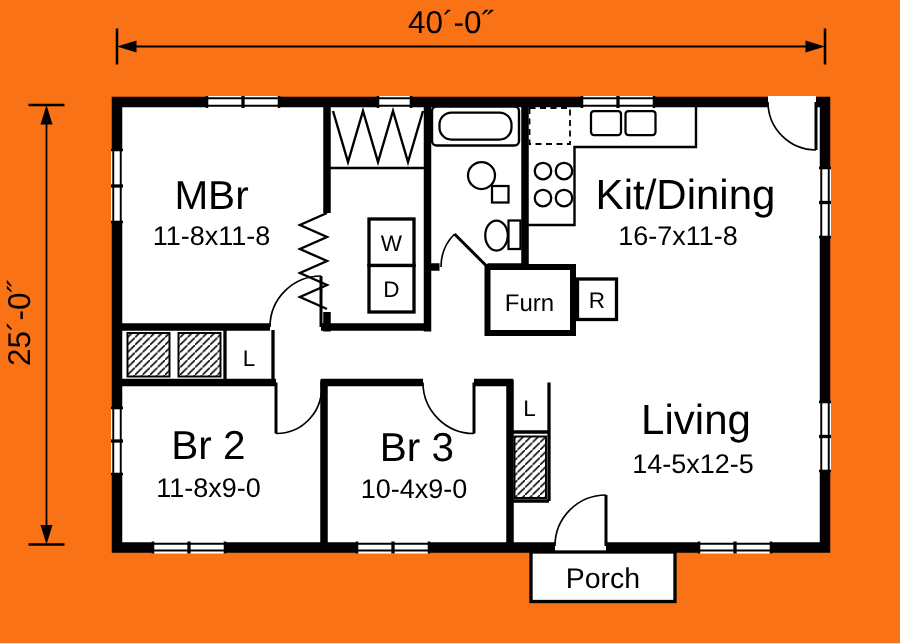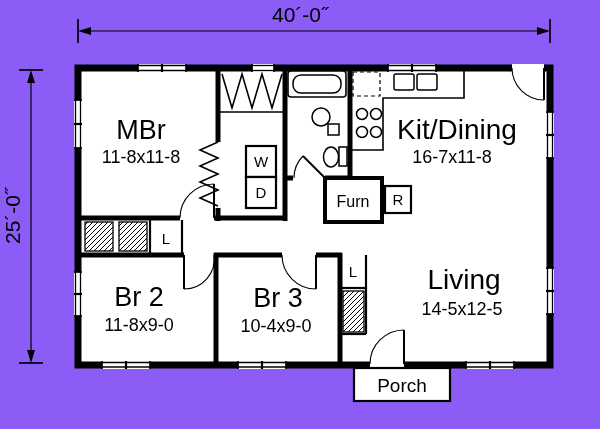--- a/index.html
+++ b/index.html
@@ -1,16 +1,16 @@
 <!DOCTYPE html>
 <html><head>
 <meta charset="utf-8">
 <style>
   html,body{margin:0;padding:0;background:#ffffff;}
-  #stage{position:relative;width:600px;height:429px;background:#8b5cf6;overflow:hidden;}
+  #stage{position:relative;width:600px;height:429px;background:#f97316;overflow:hidden;}
   svg{display:block;}
   text{fill:#000;font-family:"Liberation Sans",sans-serif;}
   .t-room{font-size:27px;}
   .t-kit{font-size:28px;}
   .t-size{font-size:18px;}
   .t-small{font-size:15px;}
   .t-furn{font-size:16px;}
   .t-dim{font-size:21px;}
   .t-porch{font-size:19px;}
   .ow{fill:#fff;stroke:#000;stroke-width:7;}

